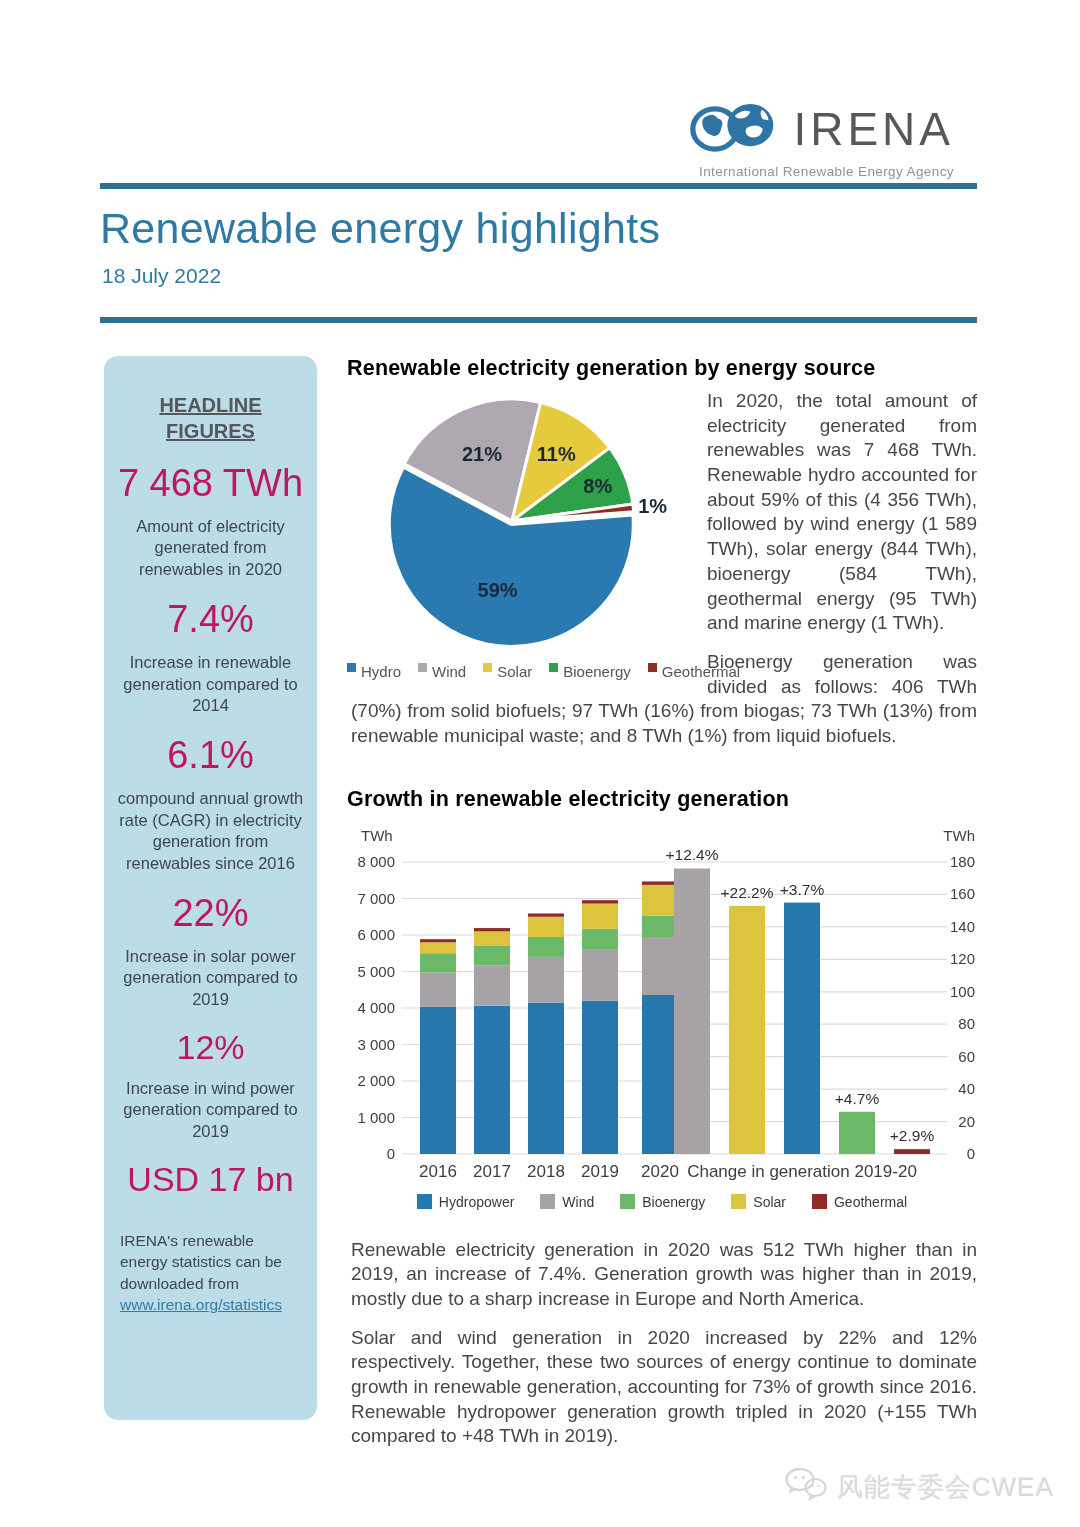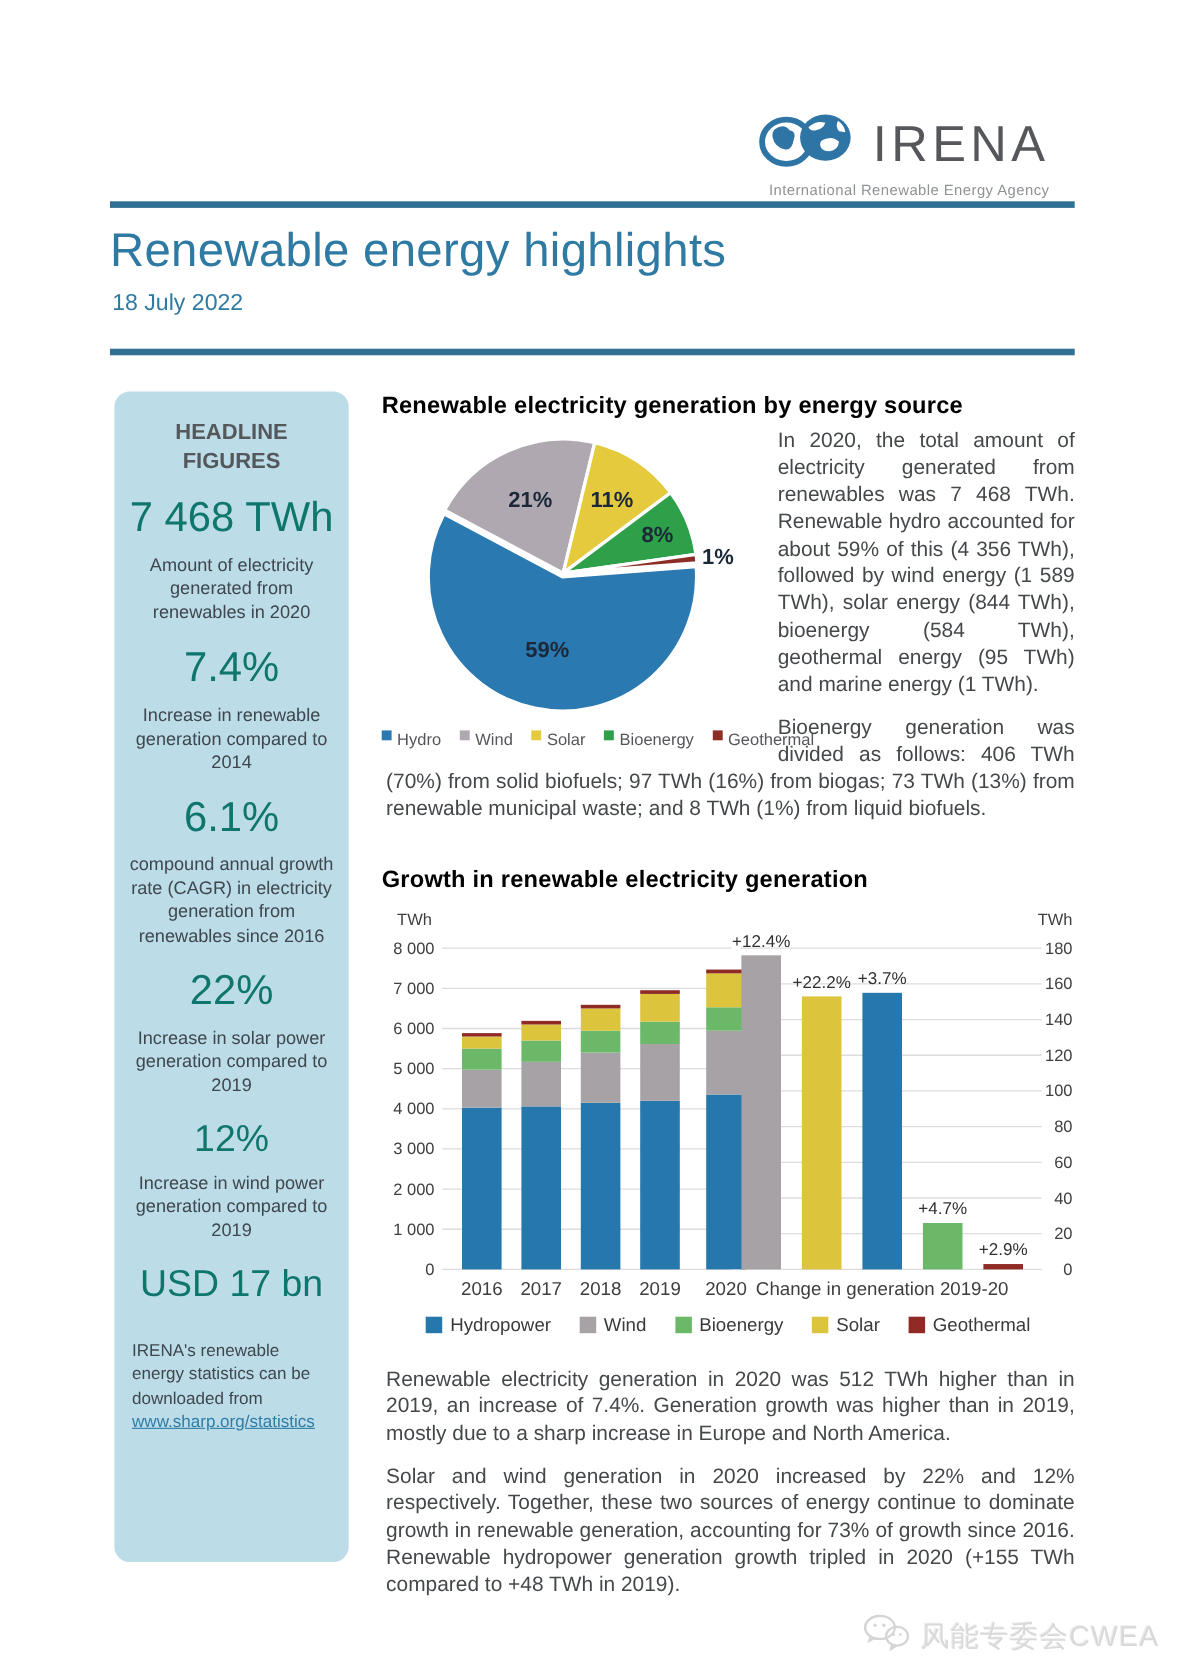--- a/index.html
+++ b/index.html
@@ -14,40 +14,40 @@
 
   
   .rule{position:absolute;left:100px;width:877px;height:6px;background:#2F7093;}
   .rule1{top:183px}.rule2{top:317px}
   .doc-title{position:absolute;left:100px;top:204px;font-size:43px;color:#2E7AA3;font-weight:400;letter-spacing:0.3px;}
   .doc-date{position:absolute;left:102px;top:264px;font-size:21px;color:#2E7AA3;}
 
   
   .sidebar{position:absolute;left:104px;top:356px;width:213px;height:1064px;background:#BCDCE8;
            border-radius:14px;box-sizing:border-box;padding:24px 13px 18px;text-align:center;}
-  .sb-title{font-size:20px;font-weight:bold;color:#54575C;line-height:1.3;margin:0 10px;}
-  .sb-value{font-size:34px;color:#0f766e;margin-top:16px;line-height:1.05;}
+  .sb-title{font-size:20px;font-weight:bold;color:#54575C;line-height:1.3;margin:12px 10px;text-decoration:underline;}
+  .sb-value{font-size:34px;color:#be185d;margin-top:16px;line-height:1.05;}
   .sb-item:nth-of-type(2) .sb-value,.sb-item:nth-of-type(3) .sb-value,
   .sb-item:nth-of-type(4) .sb-value,.sb-item:nth-of-type(5) .sb-value{font-size:38px;}
   .sb-caption{font-size:16.5px;color:#3E474D;line-height:1.3;margin-top:12px;}
   .sb-item{margin-top:20px;}
   .sb-item:first-of-type{margin-top:12px;}
   .sb-footer{margin-top:32px;text-align:left;font-size:15.5px;line-height:1.38;color:#3E474D;padding:0 3px;}
   .sb-link{color:#2F7DA7;text-decoration:underline;display:inline-block;}
 
   
   .main{position:absolute;left:347px;top:356px;width:630px;}
   .h2{font-size:21.5px;font-weight:bold;color:#000000;margin:0 0 8px 0;letter-spacing:0.2px;}
   .main p{font-size:19px;line-height:1.30;text-align:justify;color:#45484B;margin:0 0 14px 4px;}
   .pie-wrap{float:left;width:352px;height:310px;margin-right:8px;}
   .pie-legend{display:flex;align-items:center;gap:17px;font-size:15px;color:#55565A;margin-top:2px;}
   .pie-legend .sq{width:9px;height:9px;display:inline-block;margin-right:5px;flex:none;}
   .pie-legend .li{display:flex;align-items:flex-start;white-space:nowrap;}
   .sec2{clear:both;padding-top:24px;}
-  .bar-legend{display:flex;justify-content:center;align-items:flex-start;gap:26px;font-size:17px;color:#3A3A3A;margin-top:2px;}
+  .bar-legend{display:flex;justify-content:center;align-items:flex-start;gap:26px;font-size:14px;color:#3A3A3A;margin-top:2px;}
   .bar-legend .sq{width:15px;height:15px;display:inline-block;margin-right:7px;flex:none;}
   .bar-legend .li{display:flex;align-items:center;white-space:nowrap;}
   .sec2 p.p3{margin-top:28px;}
 
   
   .watermark{position:absolute;top:1466px;right:26px;display:flex;align-items:center;gap:8px;
              color:#D8D9DA;font-size:26px;letter-spacing:1px;
              text-shadow:1px 1px 0 #ffffff, -1px -1px 0 #ececec;}
 </style>
 </head>
@@ -99,21 +99,21 @@
     <div class="sb-item">
       <div class="sb-value">12%</div>
       <div class="sb-caption">Increase in wind power generation compared to 2019</div>
     </div>
     <div class="sb-item">
       <div class="sb-value">USD 17 bn</div>
     </div>
 
     <div class="sb-footer">
       <span>IRENA's renewable energy statistics can be downloaded from</span>
-      <a href="#" class="sb-link">www.sharp.org/statistics</a>
+      <a href="#" class="sb-link">www.irena.org/statistics</a>
     </div>
   </aside>
 
   <div class="main">
     <div class="h2">Renewable electricity generation by energy source</div>
 
     <div class="pie-wrap">
       <svg id="pie-svg" width="352" height="268">
           <path d="M 165 132 L 57.28039367121093 74.72446934012129 A 122 122 0 0 1 193.687337798516 13.420757929417363 Z" fill="#B0A8B0" stroke="#ffffff" stroke-width="3" stroke-linejoin="round"></path>
           <text x="134.9936339227969" y="72.23280749618961" text-anchor="middle" font-size="20" font-weight="bold" fill="#1B2838">21%</text>

